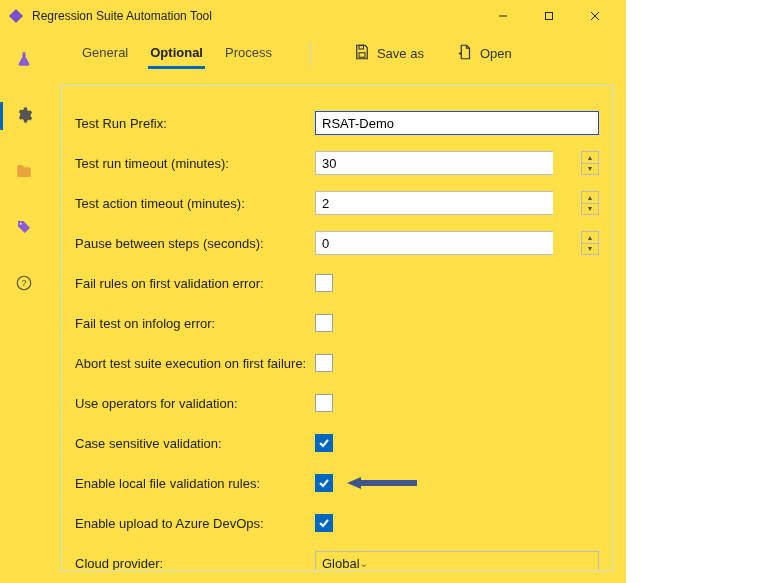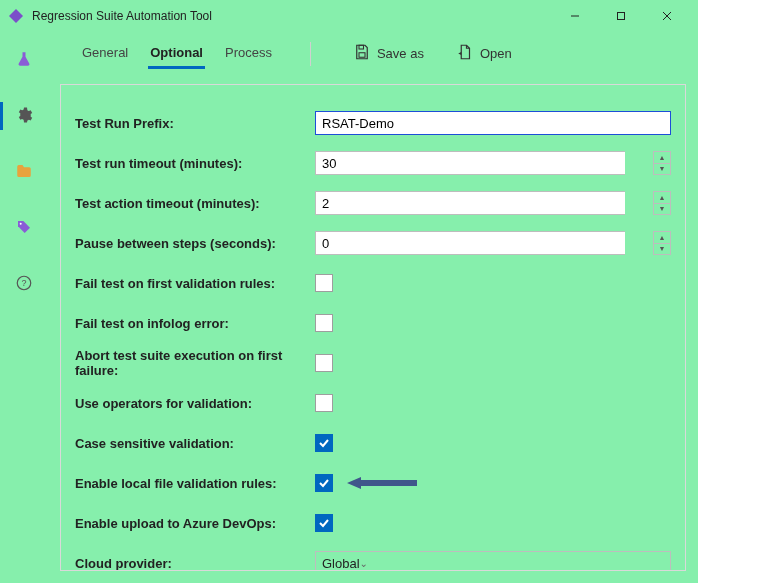--- a/index.html
+++ b/index.html
@@ -1,38 +1,38 @@
 <!DOCTYPE html>
 <html><head>
 <meta charset="utf-8">
 <style>
   * { box-sizing: border-box; }
   html, body { margin: 0; padding: 0; font-family: "Segoe UI", Arial, sans-serif; font-size: 13px; color: #222; background: #fff; }
-  .window { width: 698px; height: 583px; position: relative; background: #86efac; }
+  .window { width: 626px; height: 583px; position: relative; background: #fde047; }
   .titlebar { height: 32px; display: flex; align-items: center; padding: 0 8px; }
   .titlebar .app-icon { width: 16px; height: 16px; margin-right: 8px; }
   .titlebar .title { flex: 1; font-size: 12px; color: #222; }
   .win-controls { display: flex; gap: 0; }
   .win-btn { width: 46px; height: 30px; display: flex; align-items: center; justify-content: center; }
   .win-btn svg { width: 10px; height: 10px; }
   .body { display: flex; height: calc(100% - 32px); }
   .sidebar { width: 48px; display: flex; flex-direction: column; align-items: center; padding-top: 10px; gap: 20px; position: relative; }
   .sidebar .side-item { width: 48px; height: 36px; display: flex; align-items: center; justify-content: center; position: relative; }
   .sidebar .side-item.active::before { content: ""; position: absolute; left: 0; top: 4px; bottom: 4px; width: 3px; background: #0067c0; }
   .main { flex: 1; padding: 0 12px 12px 12px; display: flex; flex-direction: column; }
   .toolbar { display: flex; align-items: center; height: 44px; border-bottom: 1px solid transparent; gap: 20px; }
   .tabs { display: flex; gap: 18px; padding-left: 20px; }
   .tab { padding: 6px 2px; color: #444; cursor: pointer; border-bottom: 3px solid transparent; }
   .tab.active { font-weight: 600; color: #222; border-bottom: 3px solid #0067c0; }
   .divider { width: 1px; height: 24px; background: #d0d0d0; margin: 0 16px; }
   .tool-btn { display: flex; align-items: center; gap: 6px; padding: 4px 6px; cursor: pointer; color: #333; }
   .tool-btn svg { width: 18px; height: 18px; }
   .panel { flex: 1; border: 1px solid #d9d9d9; margin-top: 8px; padding: 18px 14px 10px 14px; overflow: auto; }
   .form-row { display: flex; align-items: center; min-height: 40px; }
-  .form-row .label { width: 240px; color: #222; font-weight: bold; }
+  .form-row .label { width: 240px; color: #222; }
   .form-row .control { flex: 1; display: flex; align-items: center; }
   input[type=text].txt { width: 100%; max-width: 400px; height: 24px; border: 1px solid #1d4ed8; padding: 2px 6px; font-size: 13px; }
   .spinner { display: flex; width: 100%; max-width: 400px; gap: 28px; }
   .spinner input { flex: 1; height: 24px; border: 1px solid #bdbdbd; border-right: none; padding: 2px 6px; font-size: 13px; }
   .spinner .spins { width: 18px; display: flex; flex-direction: column; border: 1px solid #bdbdbd; }
   .spinner .spin { flex: 1; display: flex; align-items: center; justify-content: center; font-size: 7px; color: #555; cursor: pointer; }
   .spinner .spin:first-child { border-bottom: 1px solid #bdbdbd; }
   .chk { width: 18px; height: 18px; border: 1px solid #9e9e9e; display: inline-flex; align-items: center; justify-content: center; background: #fff; }
   .chk.checked { background: #0067c0; border-color: #0067c0; }
   .chk.checked svg { stroke: #fff; }
@@ -187,21 +187,21 @@
               <input type="text" value="0" style="">
               <div class="spins">
                 <div class="spin">▲</div>
                 <div class="spin">▼</div>
               </div>
             </div>
           </div>
         </div>
 
         <div class="form-row">
-          <div class="label">Fail test on first validation rules:</div>
+          <div class="label">Fail rules on first validation error:</div>
           <div class="control">
             <span class="chk">
               
             </span>
           </div>
         </div>
 
         <div class="form-row">
           <div class="label">Fail test on infolog error:</div>
           <div class="control">

